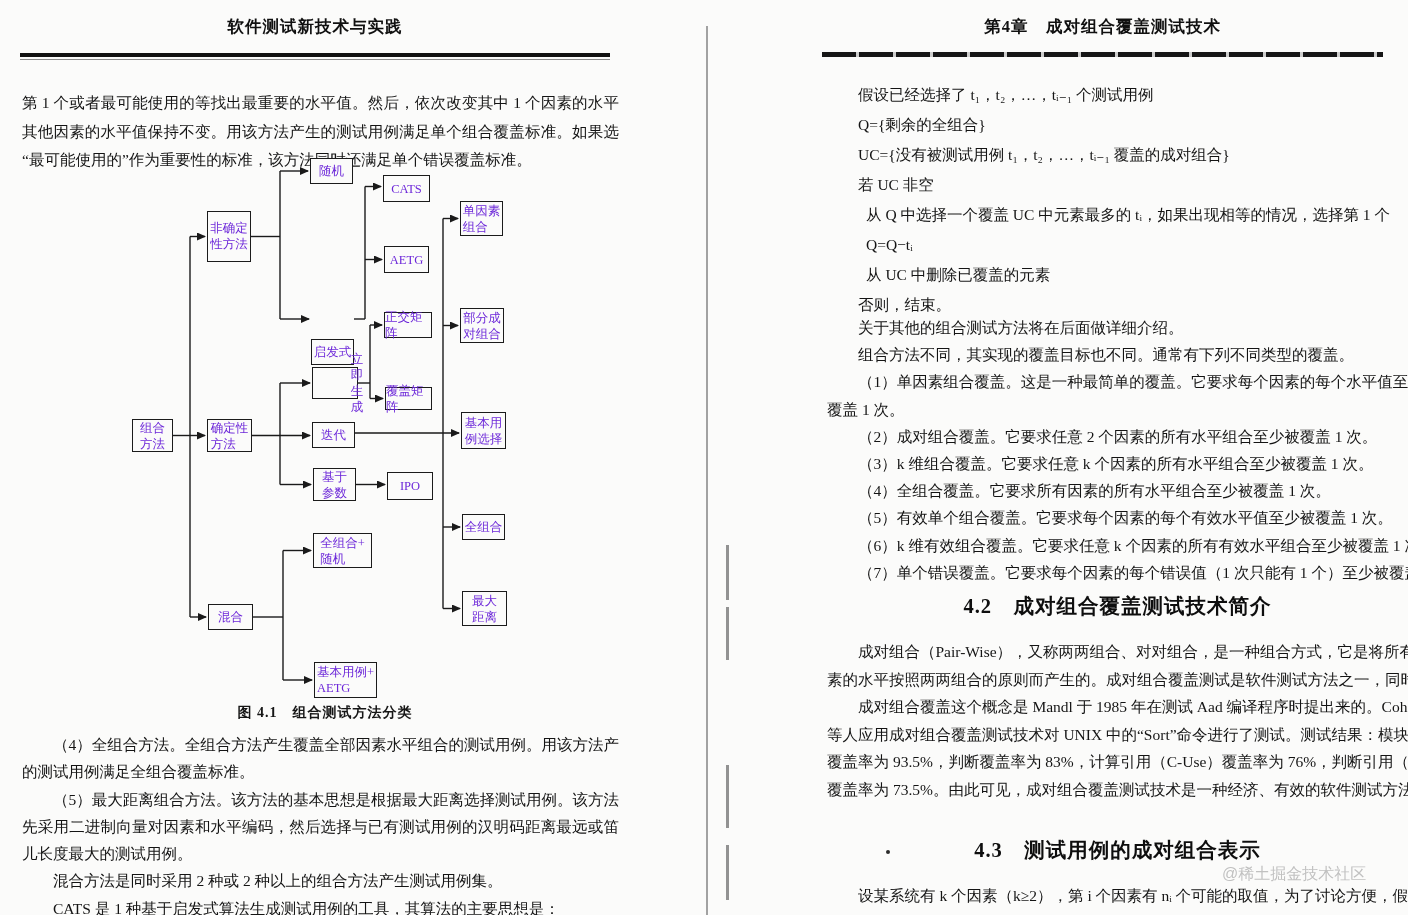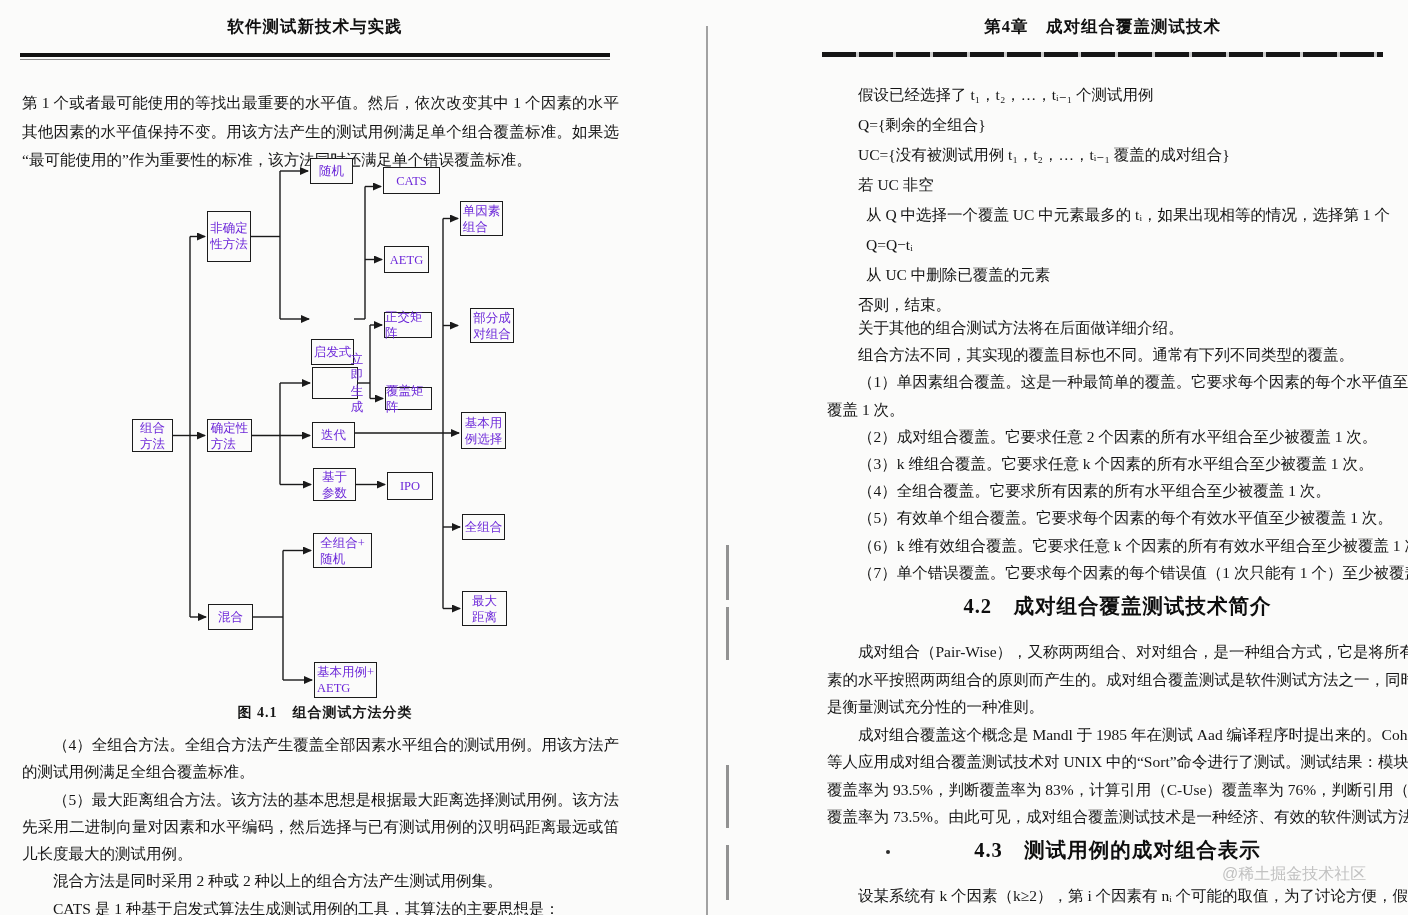--- a/index.html
+++ b/index.html
@@ -117,28 +117,28 @@
   <div class="dnode" style="left:186px;top:154px;width:43px;height:26px;margin-top:33px;">启发式</div>
   <div class="dnode" style="left:187px;top:215px;width:43px;height:32px;padding-left:44px;">立即
 生成</div>
   <div class="dnode" style="left:187px;top:270px;width:43px;height:26px;">迭代</div>
   <div class="dnode" style="left:188px;top:316px;width:43px;height:33px;">基于
 参数</div>
   <div class="dnode" style="left:188px;top:381px;width:59px;height:35px;">全组合+
 随机</div>
   <div class="dnode" style="left:189px;top:510px;width:63px;height:36px;">基本用例+
 AETG</div>
-  <div class="dnode" style="left:258px;top:15px;width:57px;height:27px;">CATS</div>
+  <div class="dnode" style="left:258px;top:23px;width:47px;height:27px;">CATS</div>
   <div class="dnode" style="left:259px;top:94px;width:45px;height:27px;">AETG</div>
   <div class="dnode" style="left:259px;top:160px;width:48px;height:26px;">正交矩阵</div>
   <div class="dnode" style="left:260px;top:235px;width:47px;height:23px;">覆盖矩阵</div>
   <div class="dnode" style="left:262px;top:320px;width:46px;height:28px;">IPO</div>
   <div class="dnode" style="left:335px;top:49px;width:43px;height:35px;">单因素
 组合</div>
-  <div class="dnode" style="left:345px;top:156px;width:44px;height:35px;">部分成
+  <div class="dnode" style="left:335px;top:156px;width:44px;height:35px;">部分成
 对组合</div>
   <div class="dnode" style="left:336px;top:260px;width:45px;height:37px;">基本用
 例选择</div>
   <div class="dnode" style="left:337px;top:362px;width:43px;height:26px;">全组合</div>
   <div class="dnode" style="left:337px;top:439px;width:45px;height:35px;">最大
 距离</div>
 </div>
 
 <div class="abs caption" style="left:125px;top:704px;width:400px;">图 4.1　组合测试方法分类</div>
 
@@ -184,21 +184,20 @@
   <div class="tline lh272 ind">（5）有效单个组合覆盖。它要求每个因素的每个有效水平值至少被覆盖 1 次。</div>
   <div class="tline lh272 ind">（6）k 维有效组合覆盖。它要求任意 k 个因素的所有有效水平组合至少被覆盖 1 次。</div>
   <div class="tline lh272 ind">（7）单个错误覆盖。它要求每个因素的每个错误值（1 次只能有 1 个）至少被覆盖 1 次。</div>
 </div>
 
 <div class="abs section-head" style="left:827px;top:592px;width:581px;">4.2　成对组合覆盖测试技术简介</div>
 
 <div class="abs" style="left:827px;top:638px;width:581px;">
   <div class="tline lh275 ind">成对组合（Pair-Wise），又称两两组合、对对组合，是一种组合方式，它是将所有因</div>
   <div class="tline lh275">素的水平按照两两组合的原则而产生的。成对组合覆盖测试是软件测试方法之一，同时也</div>
-  <div class="tline lh275">是衡量测试充分性的一种准则。</div>
   <div class="tline lh275 ind">成对组合覆盖这个概念是 Mandl 于 1985 年在测试 Aad 编译程序时提出来的。Cohen</div>
   <div class="tline lh275">等人应用成对组合覆盖测试技术对 UNIX 中的“Sort”命令进行了测试。测试结果：模块</div>
   <div class="tline lh275">覆盖率为 93.5%，判断覆盖率为 83%，计算引用（C-Use）覆盖率为 76%，判断引用（P-Use）</div>
   <div class="tline lh275">覆盖率为 73.5%。由此可见，成对组合覆盖测试技术是一种经济、有效的软件测试方法。</div>
 </div>
 
 <div class="abs section-head" style="left:827px;top:836px;width:581px;">4.3　测试用例的成对组合表示</div>
 
 <div class="abs tline ind" style="left:827px;top:882px;width:581px;">设某系统有 k 个因素（k≥2），第 i 个因素有 nᵢ 个可能的取值，为了讨论方便，假设</div>
 

